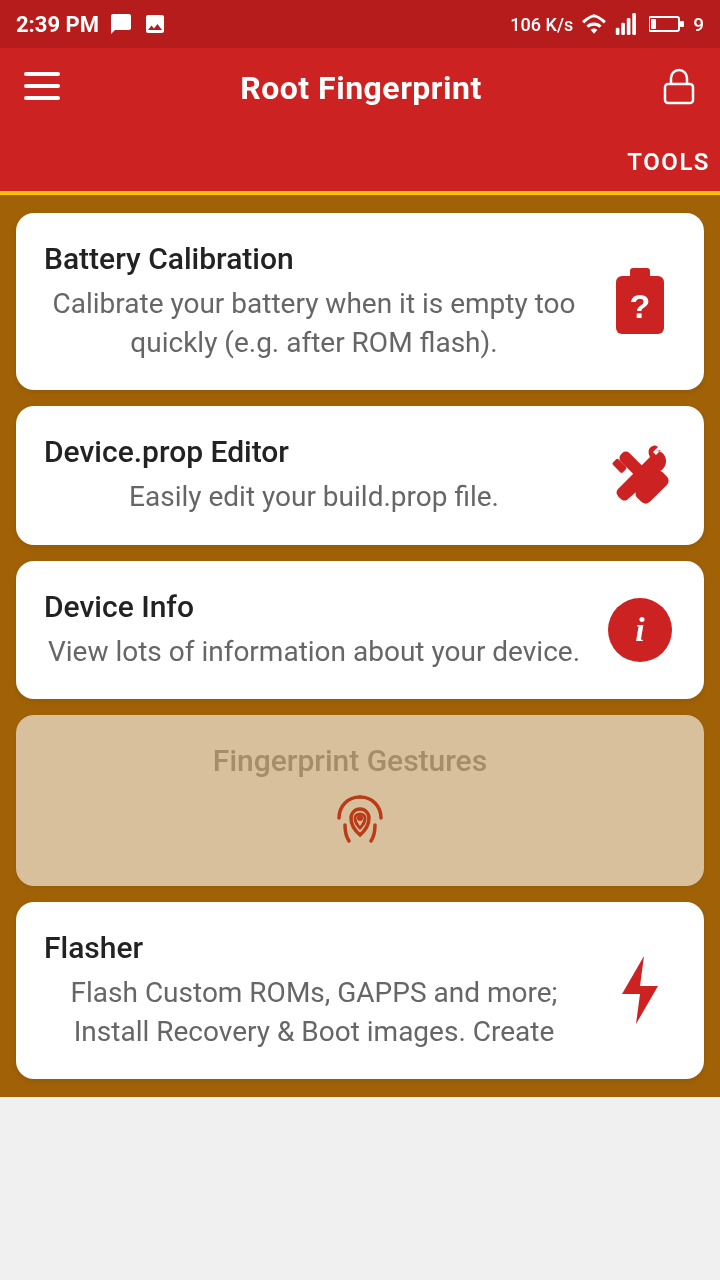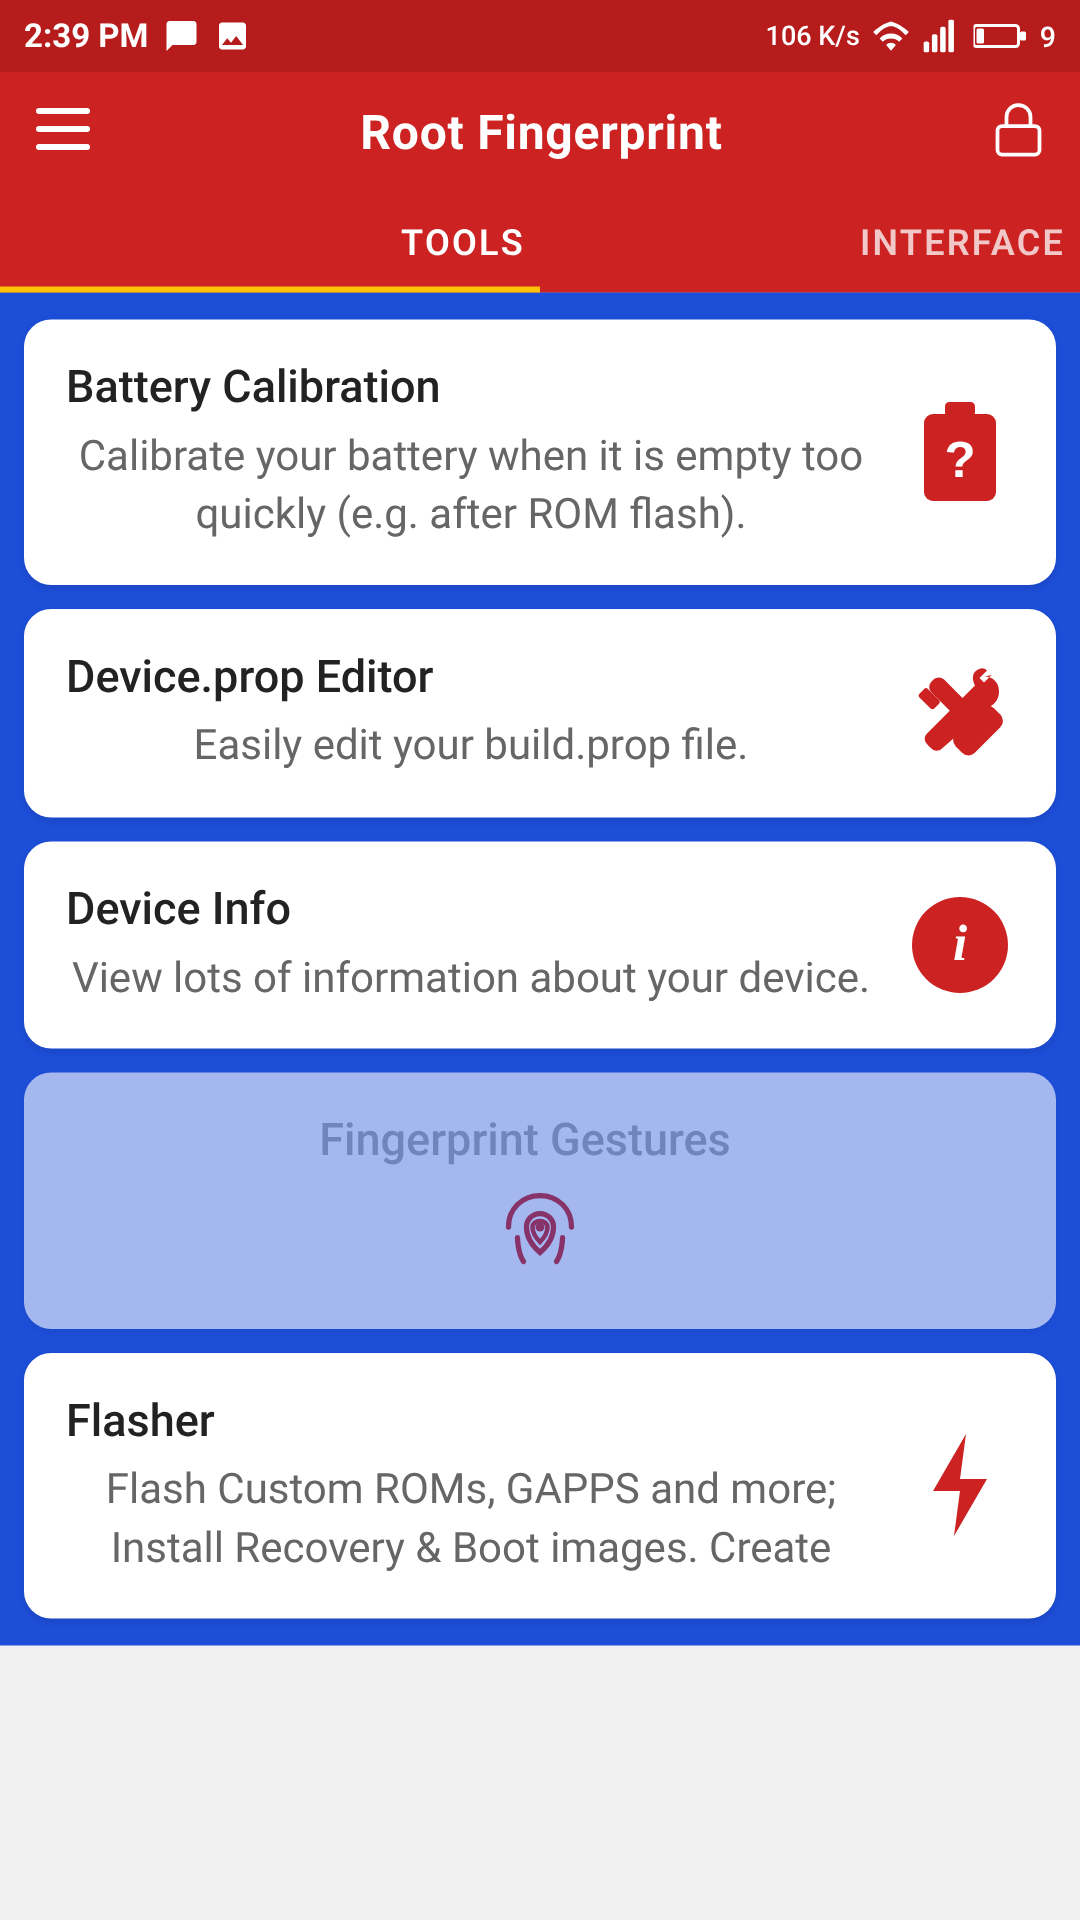--- a/index.html
+++ b/index.html
@@ -70,21 +70,21 @@
       content: '';
       position: absolute;
       bottom: -3px;
       left: 0; right: 0;
       height: 4px;
       background: #FFC107;
     }
 
     
     .content {
-      background: #1d4ed8;
+      background: #a16207;
       padding: 18px 16px;
       display: flex;
       flex-direction: column;
       gap: 16px;
     }
 
     
     .tool-card {
       background: white;
       border-radius: 18px;
@@ -193,21 +193,20 @@
   <div style="cursor:pointer;">
     <svg width="34" height="38" viewBox="0 0 34 38" fill="none" stroke="white" stroke-width="2.5">
       <rect x="3" y="17" width="28" height="19" rx="3"></rect>
       <path d="M9 17v-6a8 8 0 0116 0v6" fill="none"></path>
     </svg>
   </div>
 </div>
 
 <div class="tab-bar">
   <div class="tab active">TOOLS</div>
-  <div class="tab">INTERFACE</div>
 </div>
 
 <div class="content">
 
   <div class="tool-card">
     <div class="tool-text">
       <div class="tool-title">Battery Calibration</div>
       <div class="tool-desc">Calibrate your battery when it is empty too quickly (e.g. after ROM flash).</div>
     </div>
     <div class="tool-icon">

